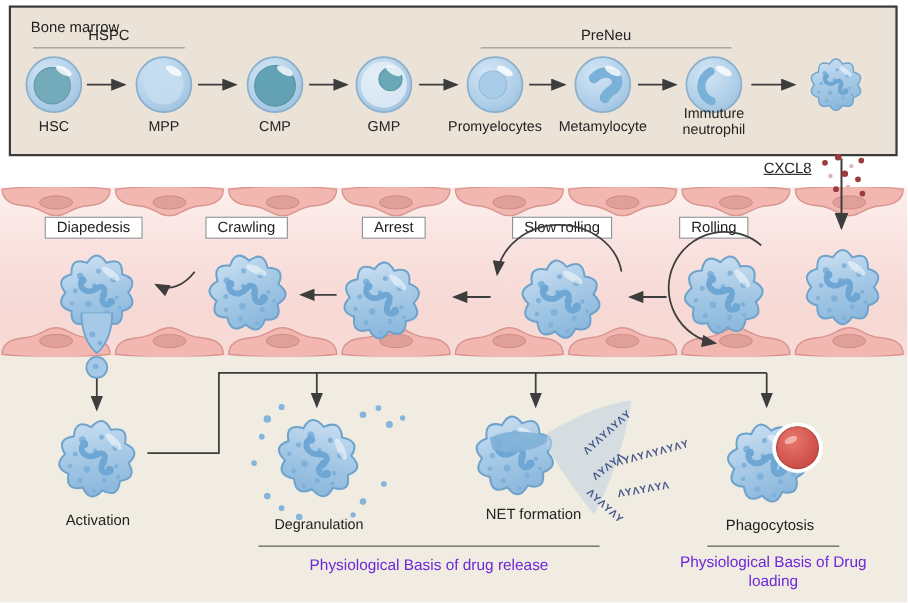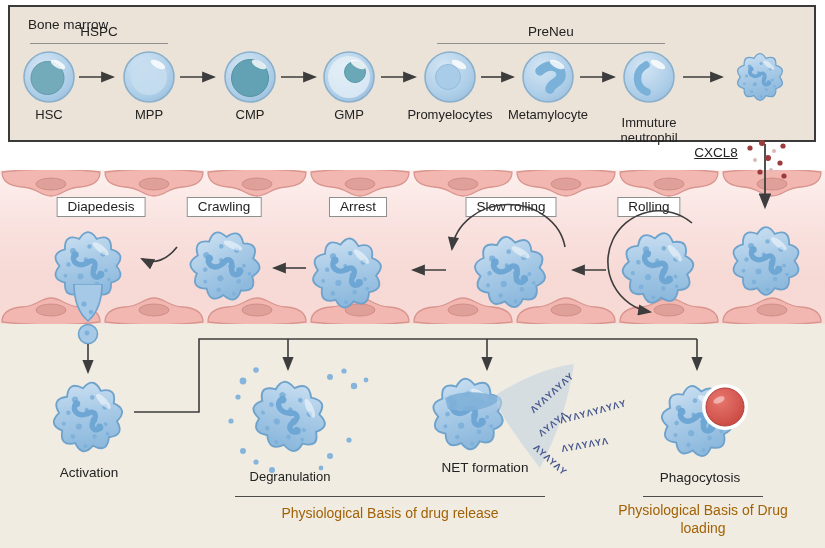--- a/index.html
+++ b/index.html
@@ -10,21 +10,21 @@
   #bm-box{left:8px;top:5px;width:808px;height:137px;background:var(--box-bg,#ece3d8);
           border:2px solid #3a3a3a;box-sizing:border-box;}
   #vessel-interior{left:0;top:170px;width:825px;height:154px;
           background:linear-gradient(#fdf0ee 0%,#f9e2df 35%,#f6d8d4 75%,#f8dcd8 100%);}
   .lbl{position:absolute;transform:translateX(-50%);white-space:nowrap;font-size:13px;
        line-height:1.15;text-align:center;}
   .lbl2{white-space:normal;width:84px;}
   .grp-line{position:absolute;border-top:1.2px solid #8f8f8f;height:0;}
   .stage{position:absolute;transform:translateX(-50%);background:#fff;border:1px solid #8f8f8f;
          padding:1px 10px 2px;font-size:13.5px;white-space:nowrap;}
-  .cap{position:absolute;transform:translateX(-50%);font-size:14px;color:#a16207;text-align:center;}
+  .cap{position:absolute;transform:translateX(-50%);font-size:14px;color:#6d28d9;text-align:center;}
   .cap-line{position:absolute;border-top:1.5px solid #4c4c4c;height:0;}
   .cellsvg{position:absolute;}
   #title{left:18px;top:10px;font-size:13.5px;}
   svg{display:block;}
 </style>
 </head>
 <body>
 
 <div id="canvas">
 
@@ -137,21 +137,21 @@
   <svg class="cellsvg" style="left:731px;top:48px" width="58" height="58" viewBox="-6 -6 112 112">
     <use href="#neut"></use>
   </svg>
 
   <div class="lbl" style="left:49px;top:108px">HSC</div>
   <div class="lbl" style="left:149px;top:108px">MPP</div>
   <div class="lbl" style="left:250px;top:108px">CMP</div>
   <div class="lbl" style="left:349px;top:108px">GMP</div>
   <div class="lbl" style="left:450px;top:108px">Promyelocytes</div>
   <div class="lbl" style="left:548px;top:108px">Metamylocyte</div>
-  <div class="lbl lbl2" style="left:649px;top:116px">Immuture neutrophil</div>
+  <div class="lbl lbl2" style="left:649px;top:96px">Immuture neutrophil</div>
 
   <div class="lbl" style="left:716px;top:145px;font-size:13.5px;text-decoration:underline;">CXCL8</div>
 
   <div id="vessel-interior" class="abs"></div>
   <svg class="cellsvg" style="left:0;top:170px" width="825" height="32">
     <g transform="translate(0,32) scale(1,-1)">
       <use href="#endoCell" x="0"></use>
         <use href="#endoCell" x="103"></use>
         <use href="#endoCell" x="206"></use>
       <use href="#endoCell" x="309"></use>
@@ -165,21 +165,21 @@
     <use href="#endoCell" x="0"></use>
       <use href="#endoCell" x="103"></use>
       <use href="#endoCell" x="206"></use>
     <use href="#endoCell" x="309"></use>
       <use href="#endoCell" x="412"></use>
       <use href="#endoCell" x="515"></use>
     <use href="#endoCell" x="618"></use>
       <use href="#endoCell" x="721"></use>
   </svg>
 
-  <div class="stage" style="left:101px;top:197px">Diapedesis</div>
+  <div class="stage" style="left:85px;top:197px">Diapedesis</div>
   <div class="stage" style="left:224px;top:197px">Crawling</div>
   <div class="stage" style="left:358px;top:197px">Arrest</div>
   <div class="stage" style="left:511px;top:197px">Slow rolling</div>
   <div class="stage" style="left:649px;top:197px">Rolling</div>
 
   <svg class="cellsvg" style="left:724px;top:219px" width="84" height="84" viewBox="-6 -6 112 112">
       <use href="#neut"></use>
     </svg>
   <svg class="cellsvg" style="left:614px;top:224px" width="88" height="88" viewBox="-6 -6 112 112">
       <use href="#neut" transform="rotate(12 50 50)"></use>

